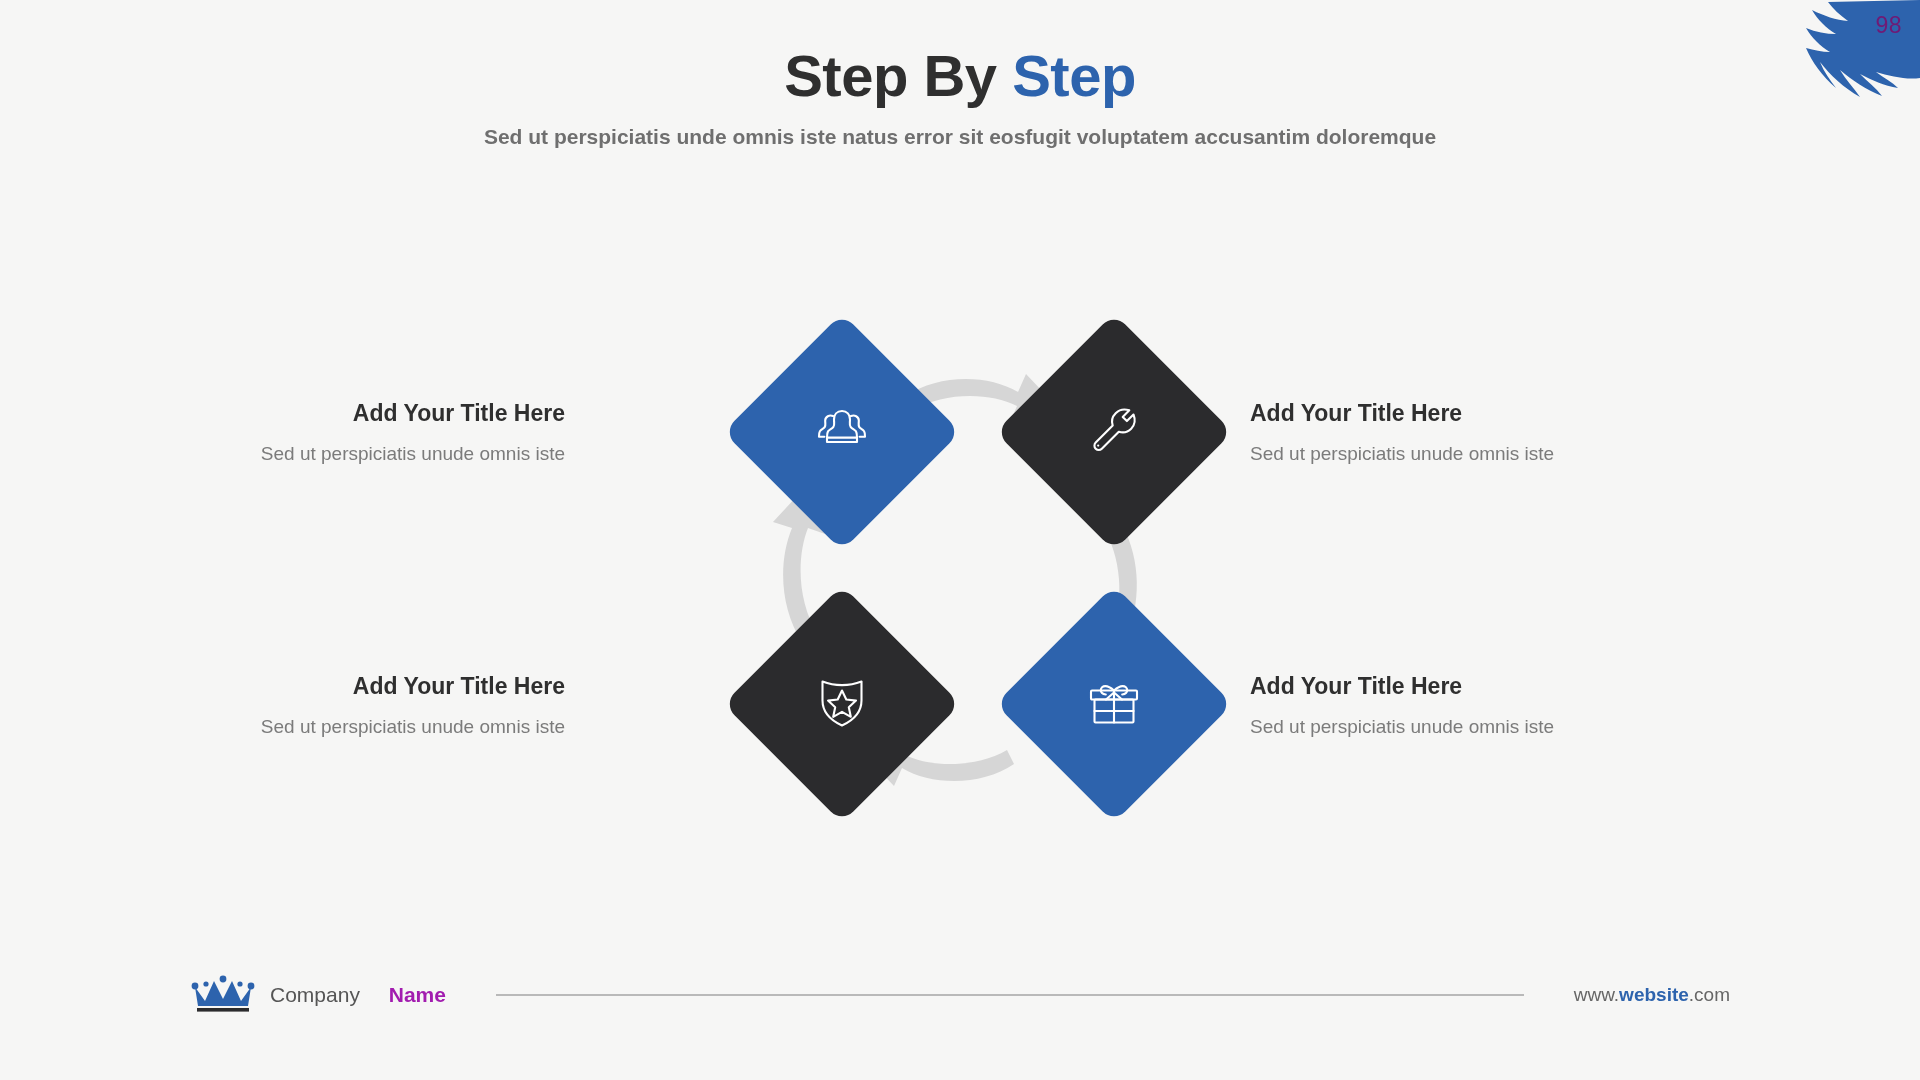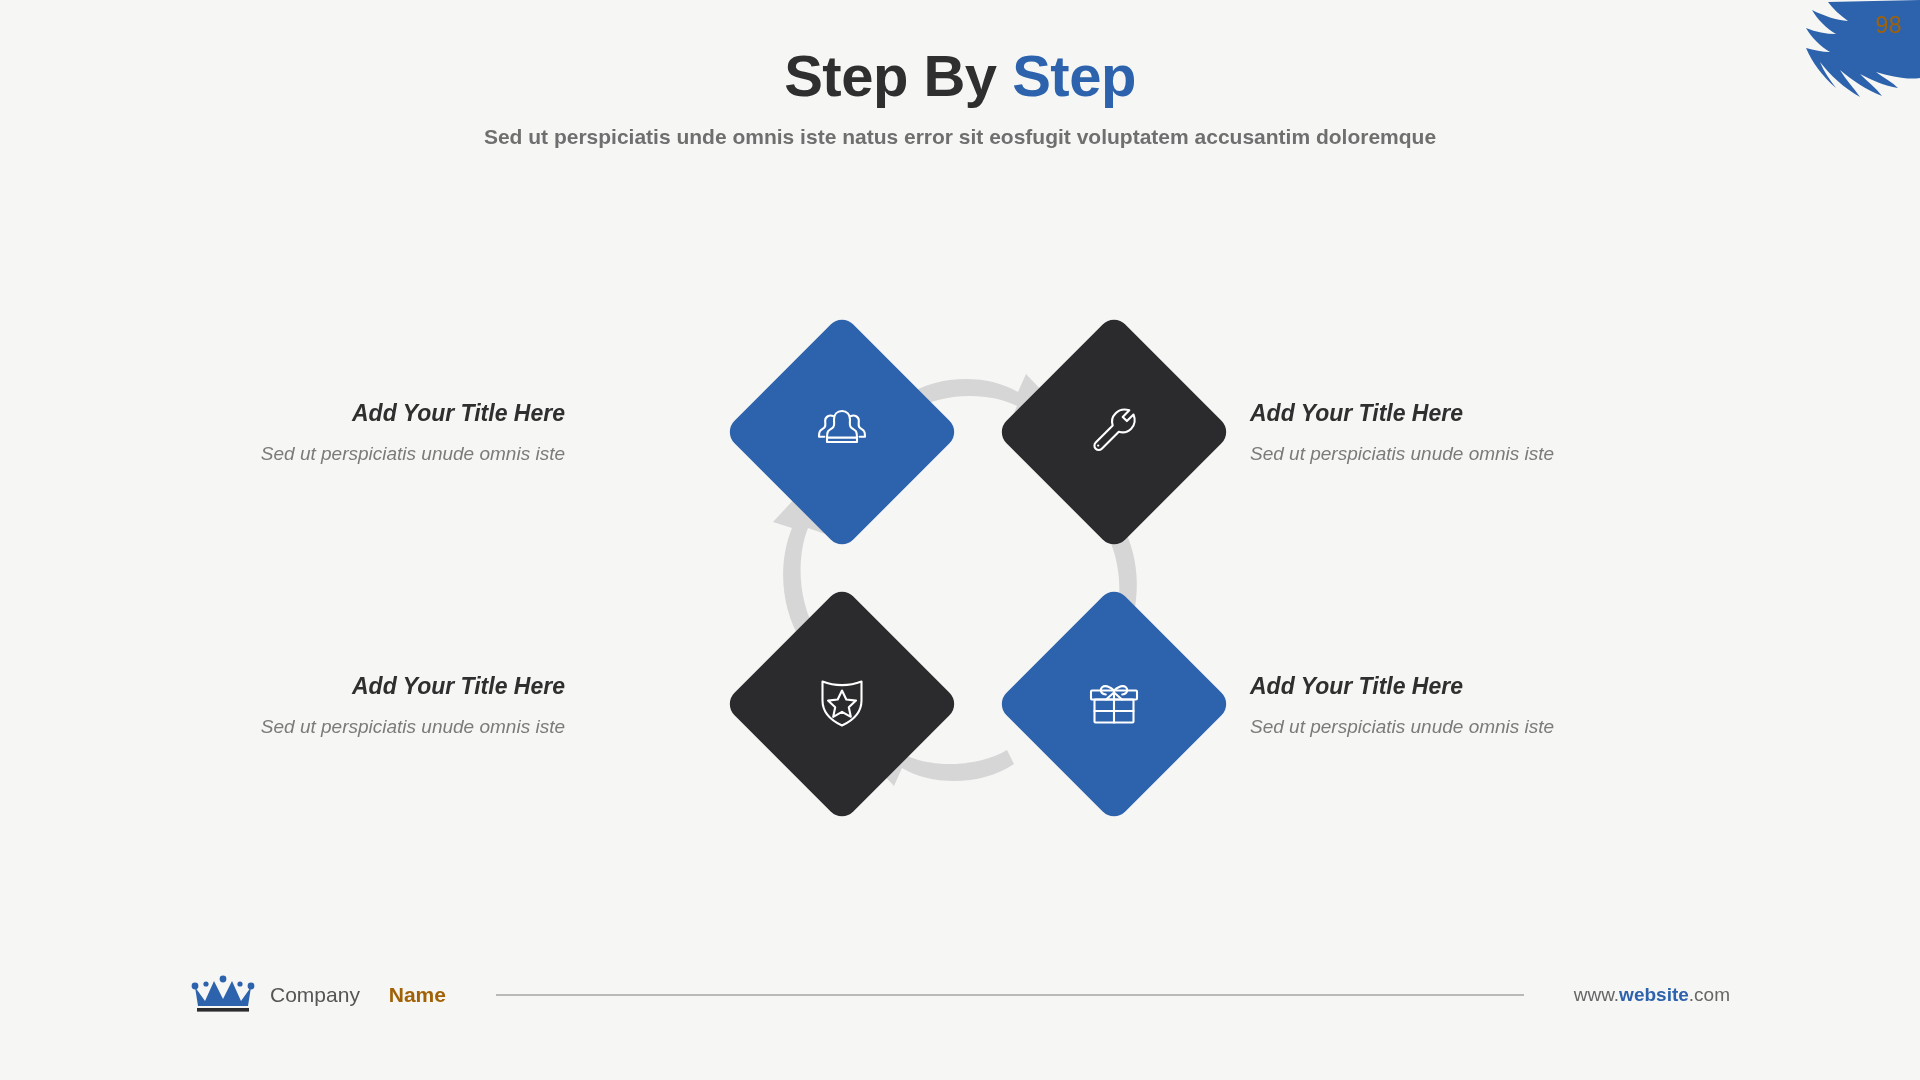--- a/index.html
+++ b/index.html
@@ -9,21 +9,21 @@
     font-family:"Liberation Sans", sans-serif;
     overflow:hidden;
   }
   .slide { position:relative; width:1920px; height:1080px; background:#f6f6f5; }
 
   
   .brush-badge { position:absolute; top:0; right:0; width:140px; height:110px; }
   .brush-badge svg { position:absolute; top:0; right:0; }
   .brush-num {
     position:absolute; top:12px; right:18px;
-    font-size:23px; color:#a16207; letter-spacing:.5px;
+    font-size:23px; color:#701a75; letter-spacing:.5px;
     font-family:"Liberation Sans", sans-serif;
   }
 
   
   .header { position:absolute; top:46px; left:0; width:100%; text-align:center; }
   .title {
     font-size:58px; font-weight:bold; color:#2f2f2f;
     letter-spacing:-0.5px; line-height:1.05;
   }
   .title .accent { color:#2d63ad; }
@@ -46,39 +46,39 @@
 
   .pos-tl { left:48px;  top:18px; }
   .pos-tr { left:320px; top:18px; }
   .pos-br { left:320px; top:290px; }
   .pos-bl { left:48px;  top:290px; }
 
   
   .arrows { position:absolute; left:0; top:0; width:500px; height:500px; pointer-events:none; }
 
   
-  .label { position:absolute; width:380px;font-style:italic; }
+  .label { position:absolute; width:380px; }
   .label .lt { font-size:23px; font-weight:bold; color:#2f2f2f; line-height:1.2; }
   .label .ls { margin-top:14px; font-size:19px; color:#7b7b7b; line-height:1.3; }
   .label.left  { text-align:right; }
   .label.right { text-align:left; }
 
   .lbl-1 { left:185px;  top:400px; }
   .lbl-2 { left:1250px; top:400px; }
   .lbl-3 { left:185px;  top:673px; }
   .lbl-4 { left:1250px; top:673px; }
 
   
   .footer { position:absolute; bottom:60px; left:0; width:100%; height:50px; }
   .footer-inner { position:relative; width:100%; height:100%;
                   display:flex; align-items:center; padding:0 190px; gap:22px; }
   .brand { display:flex; align-items:center; gap:14px; flex:0 0 auto; }
   .crown { width:66px; height:40px; display:block; }
   .brand-name { font-size:21px; color:#555; white-space:nowrap; }
-  .brand-name .accent { color:#a16207; font-weight:bold;padding-left:23px; }
+  .brand-name .accent { color:#a21caf; font-weight:bold;padding-left:23px; }
   .brand-name .plain { font-weight:400; }
   .rule { flex:1 1 auto; height:2px; background:#b9b9b9; margin:0 28px; }
   .site { font-size:19px; color:#666; white-space:nowrap; flex:0 0 auto; }
   .site .accent { color:#2d63ad; font-weight:bold; }
 </style>
 </head>
 <body>
 
 <div class="slide">
 

